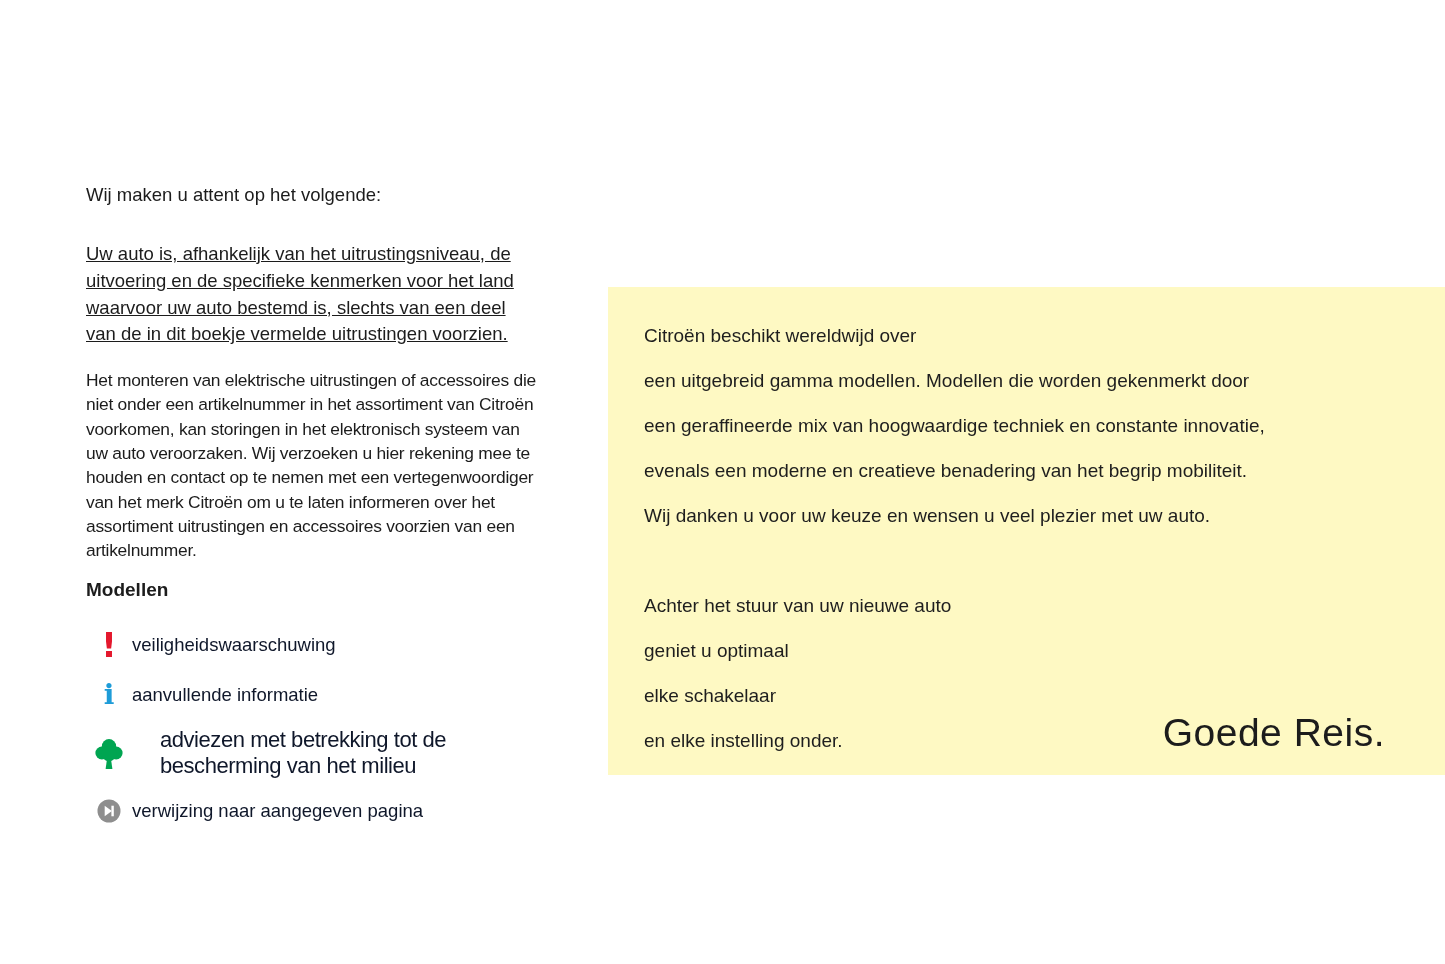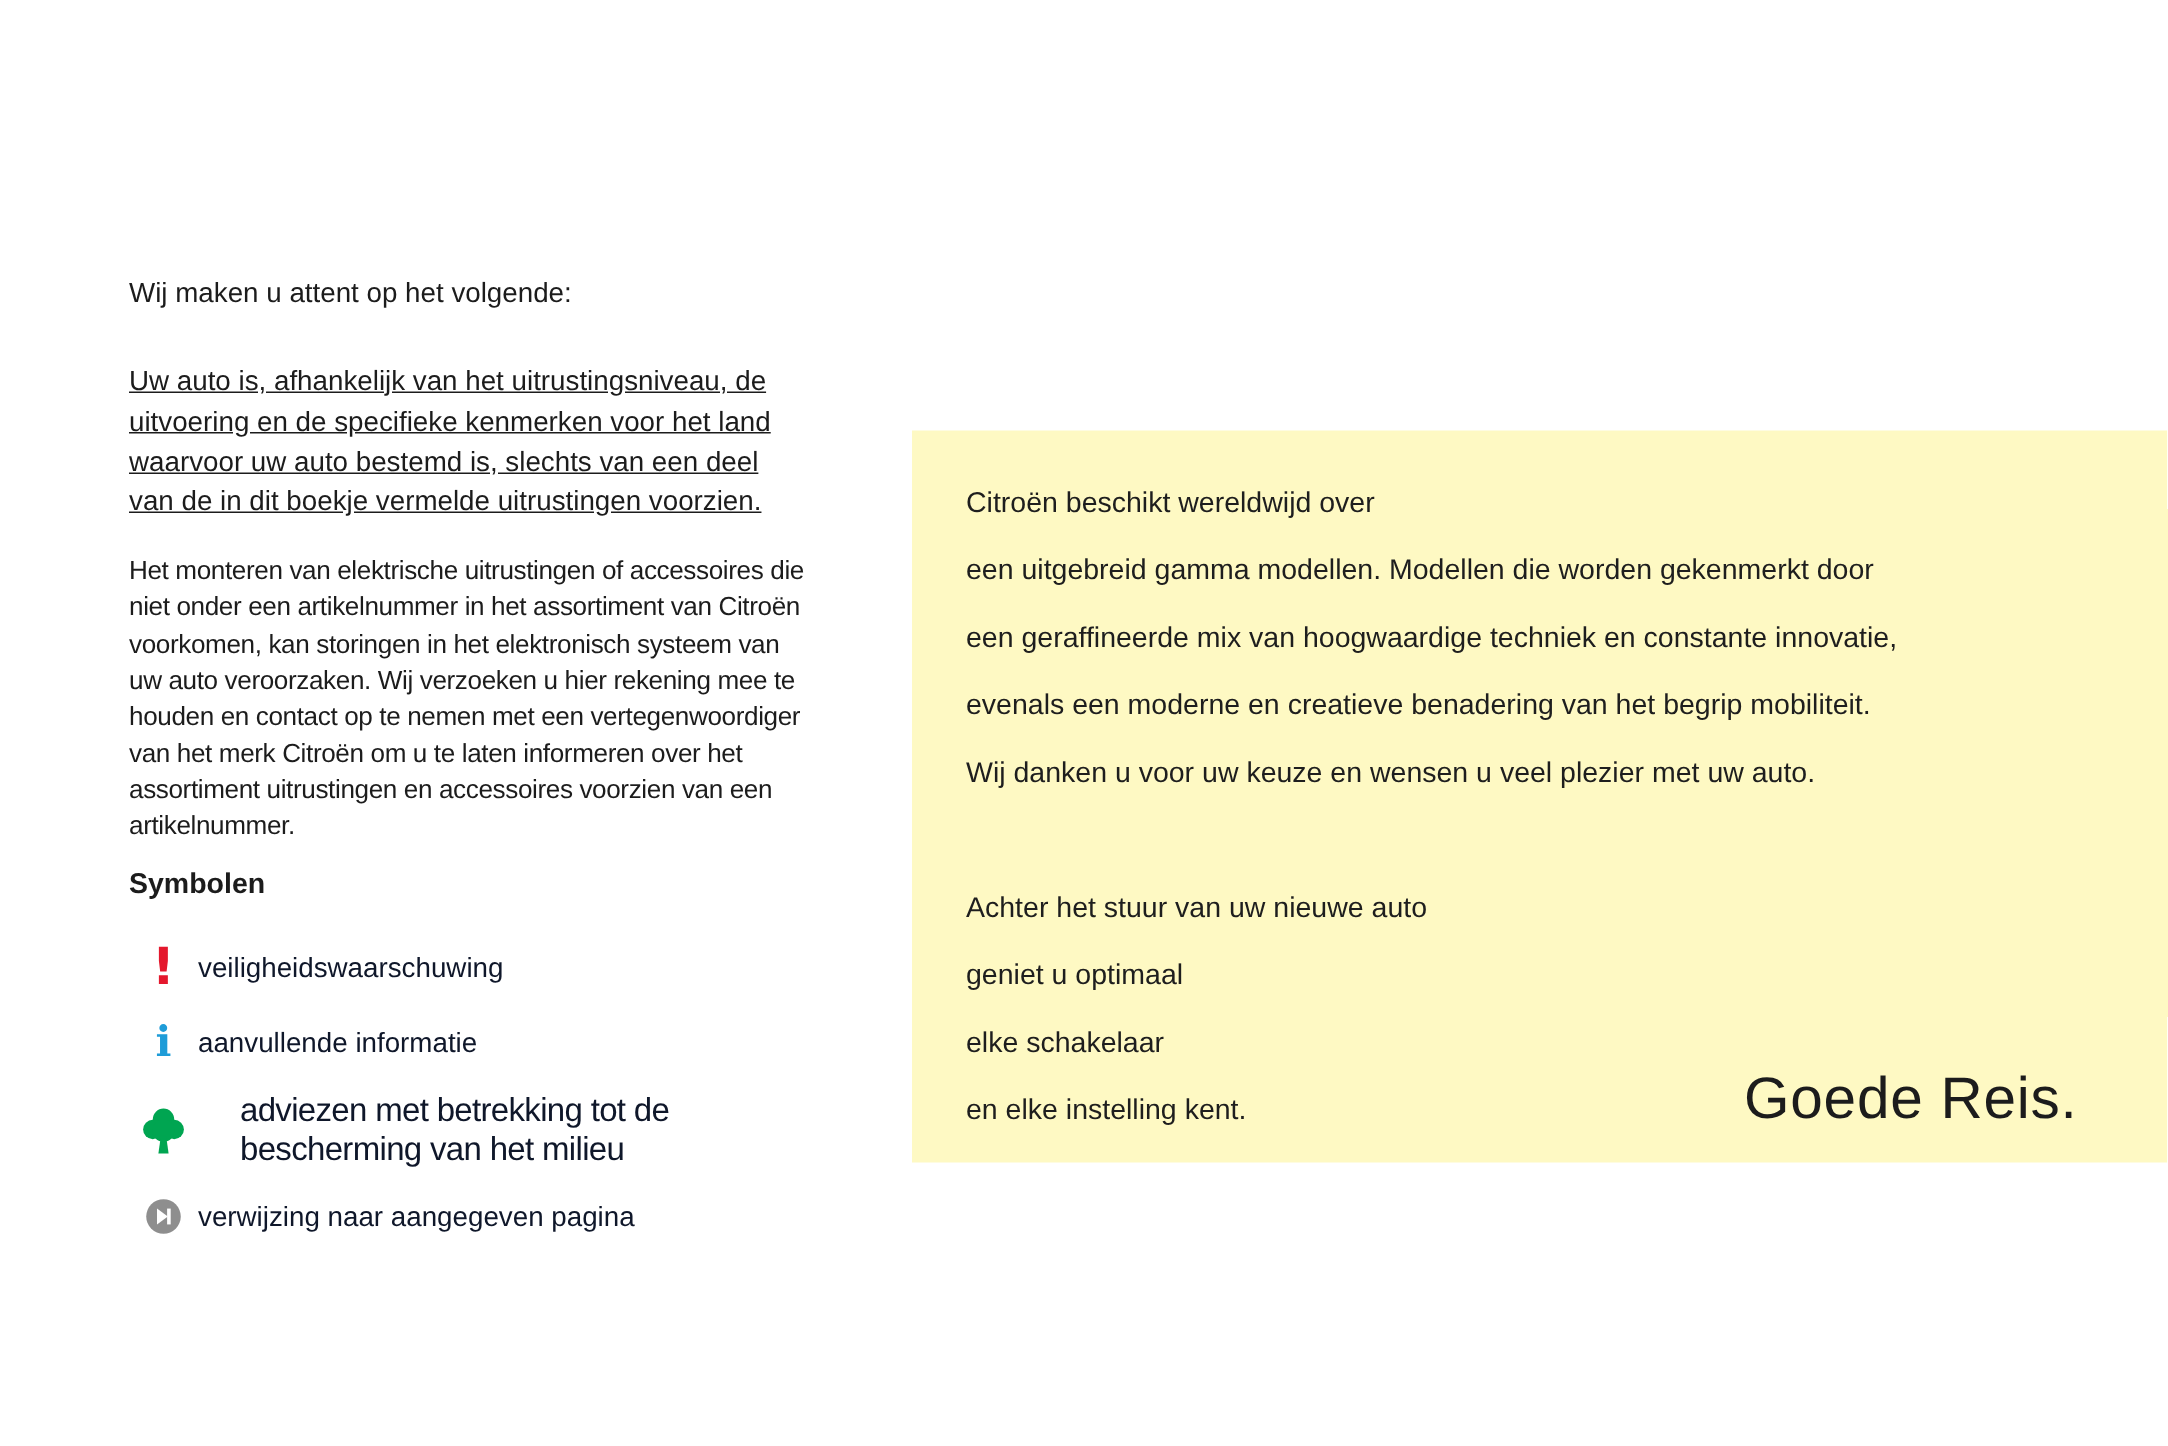--- a/index.html
+++ b/index.html
@@ -122,21 +122,21 @@
 </style>
 </head>
 <body>
 
 <div class="page">
 
   <div class="left-col">
     <p class="intro">Wij maken u attent op het volgende:</p>
     <p class="para1">Uw auto is, afhankelijk van het uitrustingsniveau, de uitvoering en de specifieke kenmerken voor het land waarvoor uw auto bestemd is, slechts van een deel van de in dit boekje vermelde uitrustingen voorzien.</p>
     <p class="para2">Het monteren van elektrische uitrustingen of accessoires die niet onder een artikelnummer in het assortiment van Citroën voorkomen, kan storingen in het elektronisch systeem van uw auto veroorzaken. Wij verzoeken u hier rekening mee te houden en contact op te nemen met een vertegenwoordiger van het merk Citroën om u te laten informeren over het assortiment uitrustingen en accessoires voorzien van een artikelnummer.</p>
-    <h2 class="symbols-heading">Symbolen</h2>
+    <h2 class="symbols-heading">Modellen</h2>
 
     <div class="symbol-list">
 
       <div class="symbol-row">
         <span class="symbol-icon-cell">
           <span class="excl-icon">!</span>
         </span>
         <span class="symbol-label">veiligheidswaarschuwing</span>
       </div>
 
@@ -180,19 +180,19 @@
         <div class="panel-line">Citroën beschikt wereldwijd over</div>
         <div class="panel-line">een uitgebreid gamma modellen. Modellen die worden gekenmerkt door</div>
         <div class="panel-line">een geraffineerde mix van hoogwaardige techniek en constante innovatie,</div>
         <div class="panel-line">evenals een moderne en creatieve benadering van het begrip mobiliteit.</div>
         <div class="panel-line">Wij danken u voor uw keuze en wensen u veel plezier met uw auto.</div>
       </div>
       <div class="driving-block">
         <div class="panel-line">Achter het stuur van uw nieuwe auto</div>
         <div class="panel-line">geniet u optimaal</div>
         <div class="panel-line">elke schakelaar</div>
-        <div class="panel-line">en elke instelling kent.</div>
+        <div class="panel-line">en elke instelling onder.</div>
       </div>
     </div>
     <div class="closing">Goede Reis.</div>
   </div>
 
 </div>
 
 </body></html>

